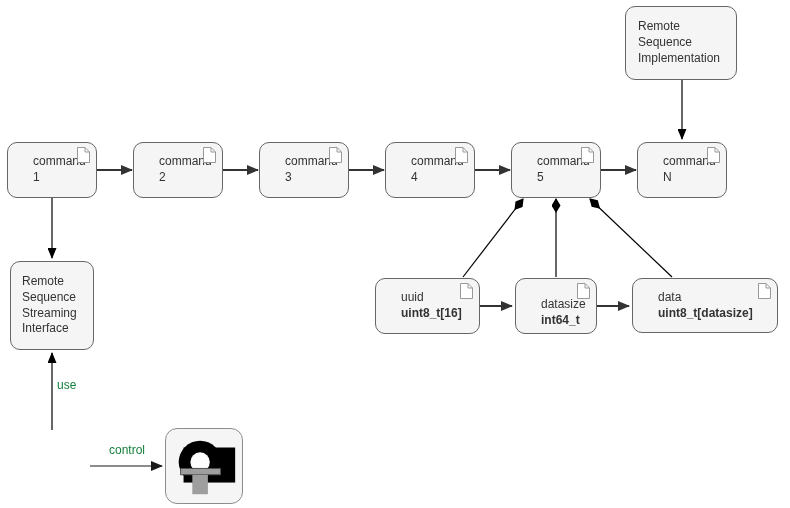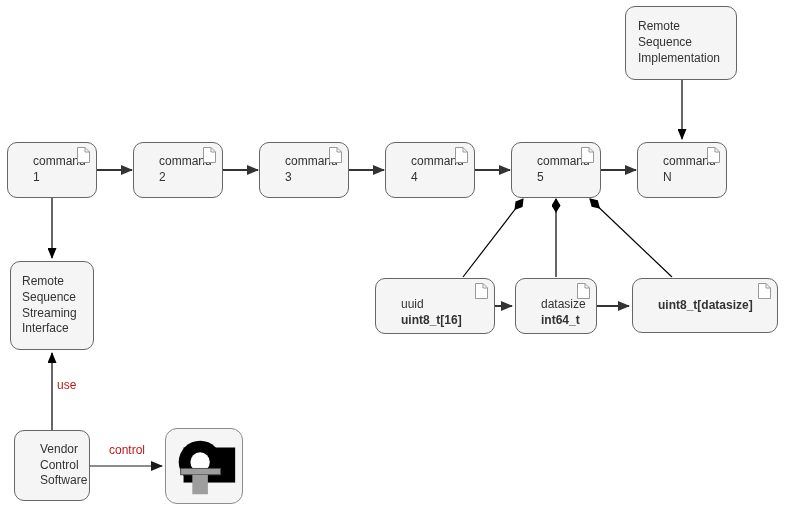--- a/index.html
+++ b/index.html
@@ -28,21 +28,21 @@
     line-height:1.32;
     color:#333333;
   }
   .node .lbl{white-space:pre-line;}
   .node .bold{font-weight:bold;}
   .page-icon{position:absolute;top:3px;right:5px;line-height:0;}
   .edge-label{
     position:absolute;
     background:#ffffff;
     font-size:12px;
-    color:#b91c1c;
+    color:#15803d;
     padding:0 2px;
     line-height:1.1;
   }
   .mri-node{padding:0;align-items:center;justify-content:center;border-radius:12px;border-color:#8c8c8c;}
 </style>
 </head>
 <body>
 
 <div class="canvas">
 
@@ -137,49 +137,45 @@
         </svg></span>
   </div>
 
   <div class="node" style="left:10px;top:261px;width:84px;height:89px;padding-left:11px;">
     <span class="lbl">Remote
 Sequence
 Streaming
 Interface</span>
   </div>
 
-  <div class="node" style="left:375px;top:278px;width:120px;height:56px;justify-content:flex-end;">
+  <div class="node" style="left:375px;top:278px;width:105px;height:56px;">
     <span>uuid</span>
     <span class="bold">uint8_t[16]</span>
     <span class="page-icon"><svg width="15" height="18" viewBox="0 0 15 18">
           <path d="M1.5 1.5 H9 L13.5 6 V16.5 H1.5 Z" fill="#ffffff" stroke="#999999"></path>
           <path d="M9 1.5 V6 H13.5" fill="none" stroke="#999999"></path>
         </svg></span>
   </div>
   <div class="node" style="left:515px;top:278px;width:82px;height:56px;justify-content:flex-end;">
     <span>datasize</span>
     <span class="bold">int64_t</span>
     <span class="page-icon"><svg width="15" height="18" viewBox="0 0 15 18">
           <path d="M1.5 1.5 H9 L13.5 6 V16.5 H1.5 Z" fill="#ffffff" stroke="#999999"></path>
           <path d="M9 1.5 V6 H13.5" fill="none" stroke="#999999"></path>
         </svg></span>
   </div>
   <div class="node" style="left:632px;top:278px;width:146px;height:55px;">
+    <span>data</span>
     <span class="bold">uint8_t[datasize]</span>
     <span class="page-icon"><svg width="15" height="18" viewBox="0 0 15 18">
           <path d="M1.5 1.5 H9 L13.5 6 V16.5 H1.5 Z" fill="#ffffff" stroke="#999999"></path>
           <path d="M9 1.5 V6 H13.5" fill="none" stroke="#999999"></path>
         </svg></span>
   </div>
 
-  <div class="node" style="left:14px;top:430px;width:76px;height:71px;">
-    <span class="lbl">Vendor
-Control
-Software</span>
-  </div>
 
   <div class="node mri-node" style="left:165px;top:428px;width:78px;height:76px;">
     <svg width="78" height="76" viewBox="0 0 78 76">
       <rect x="18" y="19" width="53" height="36" fill="#000000"></rect>
       <circle cx="35" cy="34" r="22" fill="#000000"></circle>
       <circle cx="35" cy="34" r="10" fill="#ffffff"></circle>
       <rect x="15" y="40.5" width="41" height="6.5" fill="#9e9e9e" stroke="#4d4d4d" stroke-width="1"></rect>
       <rect x="27" y="47" width="16" height="20" fill="#9e9e9e"></rect>
     </svg>
   </div>

